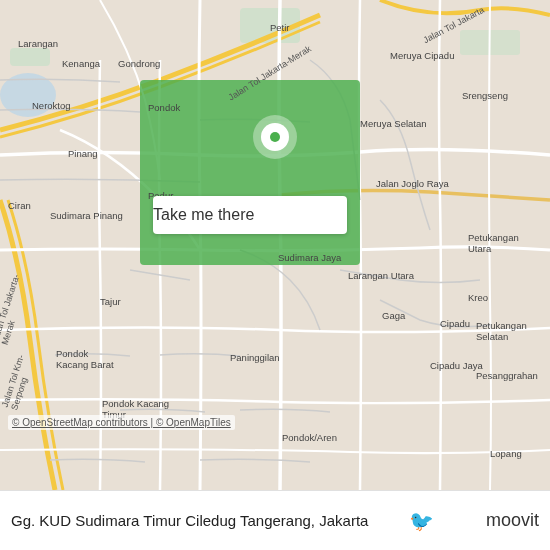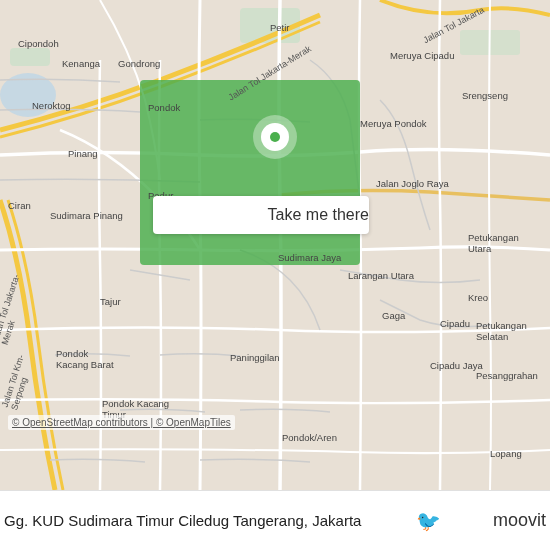--- a/index.html
+++ b/index.html
@@ -84,27 +84,27 @@
       height: 10px;
       border-radius: 50%;
       background: #4aaf4d;
     }
 
     
     #take-me-there-btn {
       position: absolute;
       top: 196px;
       left: 153px;
-      width: 216px;
+      width: 194px;
       height: 38px;
       background: white;
       border-radius: 4px;
       display: flex;
       align-items: center;
-      justify-content: flex-end;
+      justify-content: flex-start;
       cursor: pointer;
       box-shadow: 0 1px 4px rgba(0,0,0,0.2);
       z-index: 10;
       border: none;
     }
 
     #take-me-there-btn span {
       font-size: 16px;
       font-weight: 500;
       color: #333;
@@ -126,21 +126,21 @@
     
     #bottom-bar {
       width: 550px;
       height: 60px;
       background: white;
       position: absolute;
       bottom: 0;
       left: 0;
       display: flex;
       align-items: center;
-      padding: 0 4px;
+      padding: 0 11px;
       border-top: 1px solid #e0e0e0;
     }
 
     #location-text {
       font-size: 15px;
       color: #222;
       flex: 1;
     }
 
     #moovit-logo {
@@ -247,29 +247,29 @@
         <div class="pin-inner">
           <div class="pin-dot"></div>
         </div>
       </div>
     </div>
 
     <button id="take-me-there-btn">
       <span>Take me there</span>
     </button>
 
-    <div class="map-label" style="top:38px;left:18px">Cipondoh</div>
+    <div class="map-label" style="top:38px;left:18px">Larangan</div>
     <div class="map-label" style="top:22px;left:270px">Petir</div>
     <div class="map-label" style="top:58px;left:62px">Kenanga</div>
     <div class="map-label" style="top:58px;left:118px">Gondrong</div>
     <div class="map-label" style="top:50px;left:390px">Meruya Cipadu</div>
     <div class="map-label" style="top:100px;left:32px">Neroktog</div>
     <div class="map-label" style="top:102px;left:148px">Pondok</div>
     <div class="map-label" style="top:148px;left:68px">Pinang</div>
-    <div class="map-label" style="top:118px;left:360px">Meruya Pondok</div>
+    <div class="map-label" style="top:118px;left:360px">Meruya Selatan</div>
     <div class="map-label" style="top:90px;left:462px">Srengseng</div>
     <div class="map-label" style="top:178px;left:376px">Jalan Joglo Raya</div>
     <div class="map-label" style="top:200px;left:8px">Ciran</div>
     <div class="map-label" style="top:210px;left:50px">Sudimara Pinang</div>
     <div class="map-label" style="top:190px;left:148px">Pedur</div>
     <div class="map-label" style="top:252px;left:278px">Sudimara Jaya</div>
     <div class="map-label" style="top:270px;left:348px">Larangan Utara</div>
     <div class="map-label" style="top:296px;left:100px">Tajur</div>
     <div class="map-label" style="top:292px;left:468px">Kreo</div>
     <div class="map-label" style="top:310px;left:382px">Gaga</div>

